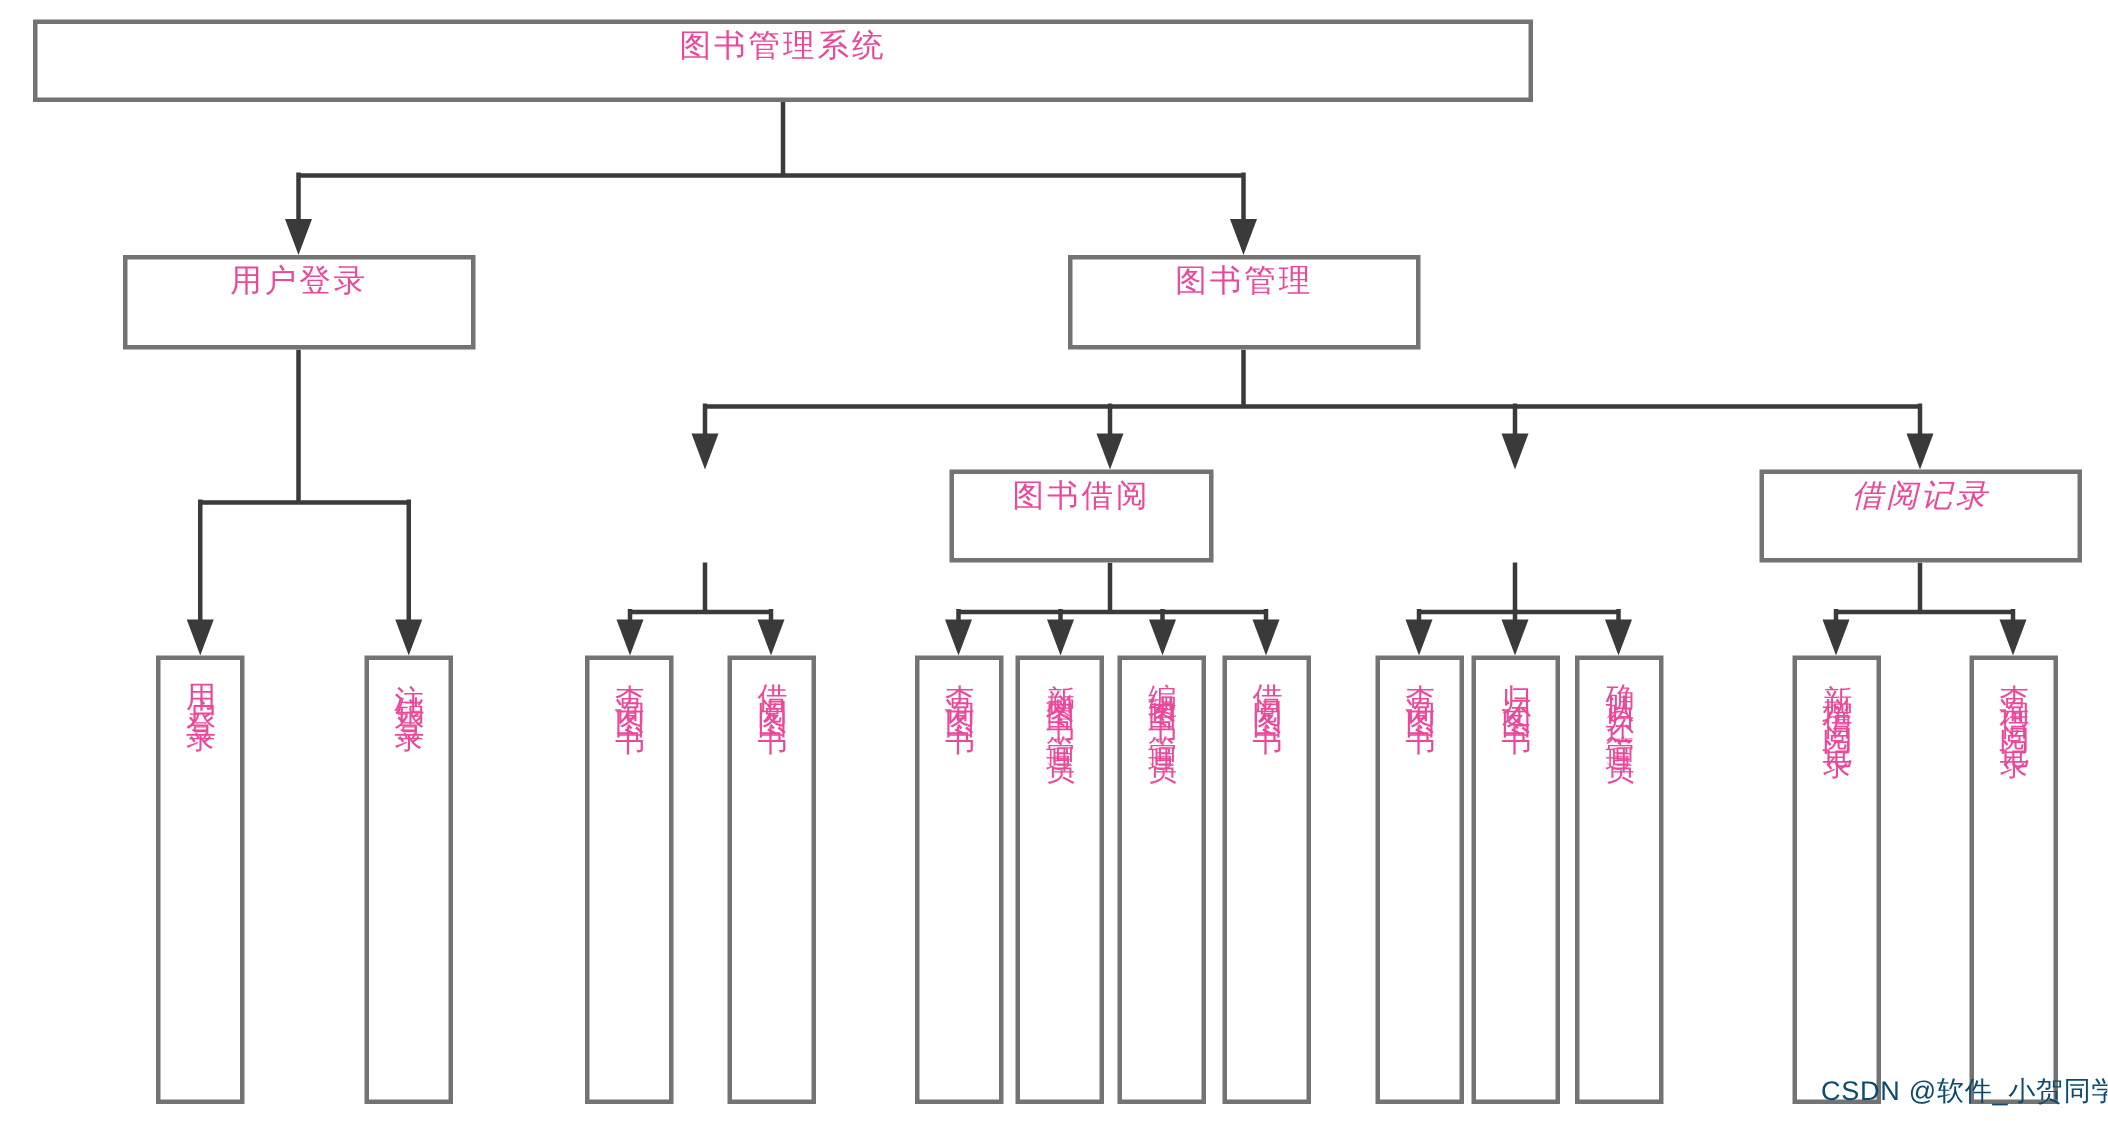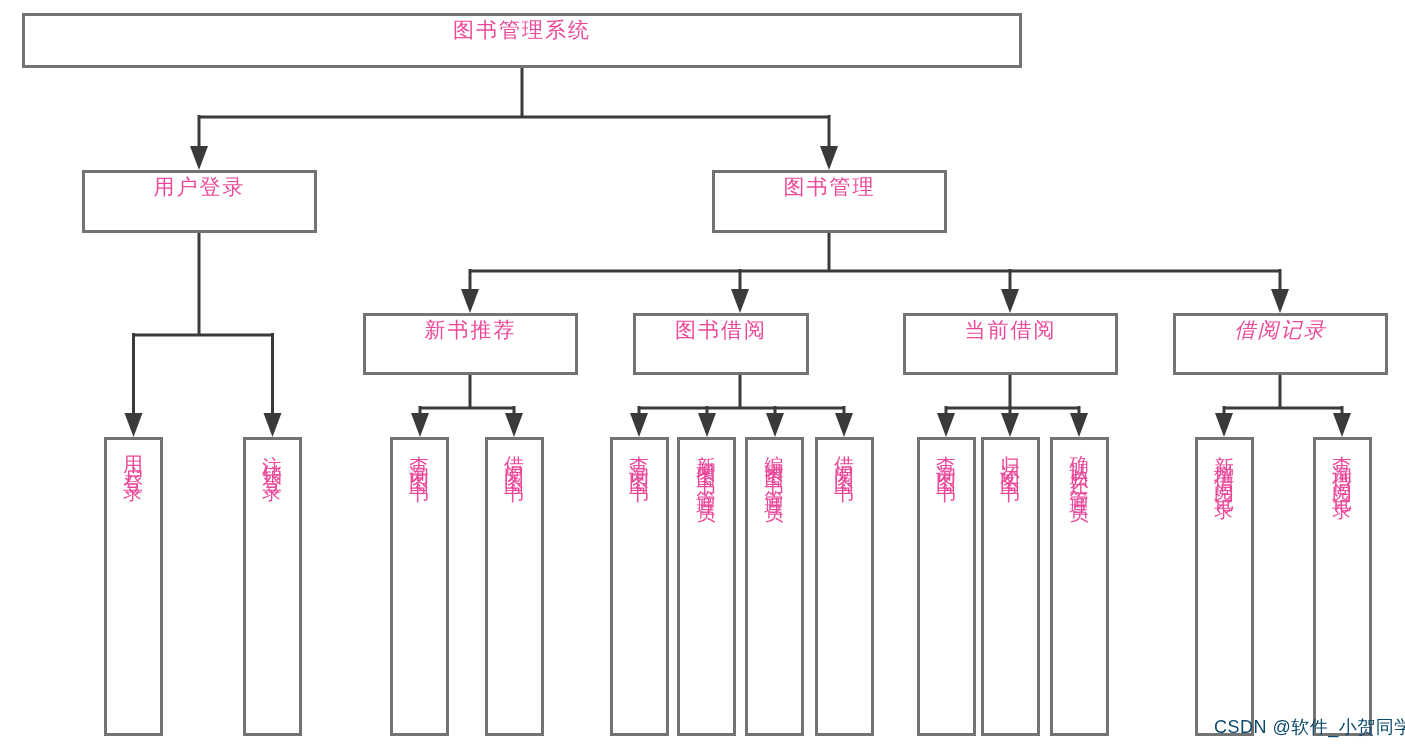--- a/index.html
+++ b/index.html
@@ -127,28 +127,22 @@
     <span>图书管理系统</span>
   </div>
 
   <div class="node h" style="left:82px;top:170px;width:235px;height:63px;">
     <span>用户登录</span>
   </div>
   <div class="node h" style="left:712px;top:170px;width:235px;height:63px;">
     <span>图书管理</span>
   </div>
 
-  <div class="node h" style="left:363px;top:313px;width:215px;height:62px;">
-    <span>新书推荐</span>
-  </div>
   <div class="node h" style="left:633px;top:313px;width:176px;height:62px;">
     <span>图书借阅</span>
-  </div>
-  <div class="node h" style="left:903px;top:313px;width:215px;height:62px;">
-    <span>当前借阅</span>
   </div>
   <div class="node h" style="left:1173px;top:313px;width:215px;height:62px;font-style:italic;">
     <span>借阅记录</span>
   </div>
 
   <div class="node v leaf" style="left:104px;">
     <span>用户登录</span>
   </div>
   <div class="node v leaf" style="left:243px;">
     <span>注销登录</span>

